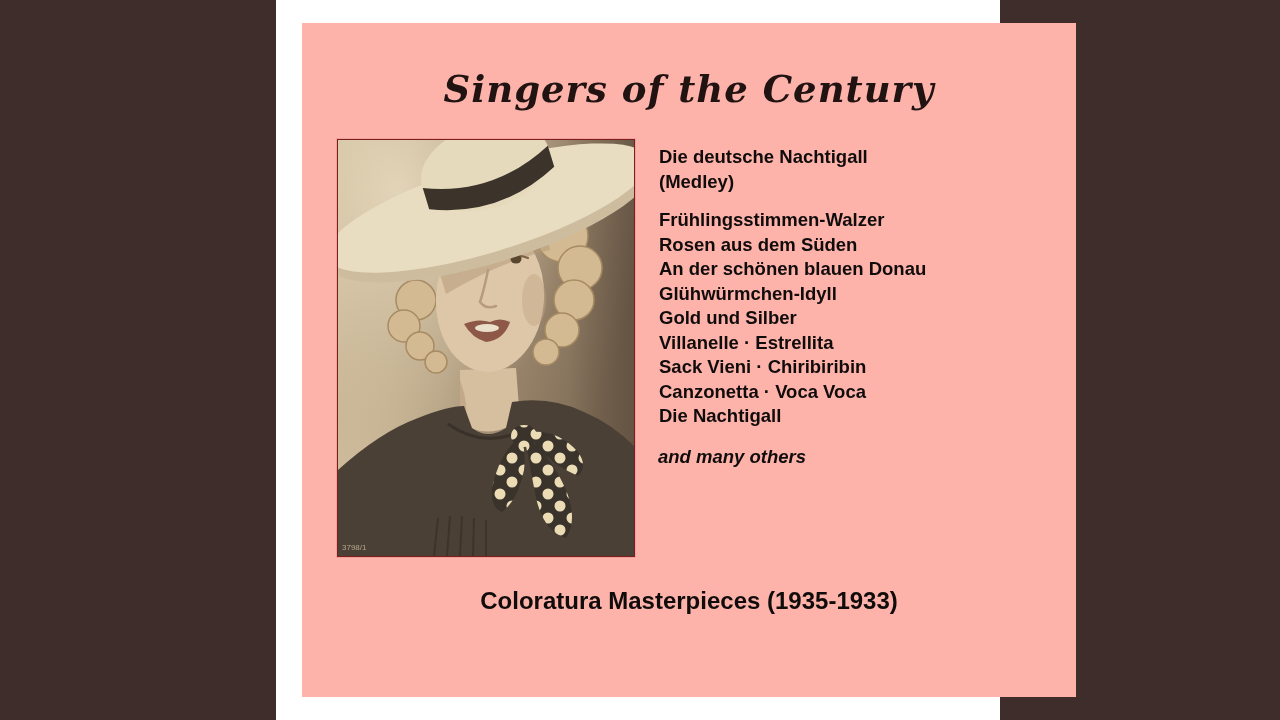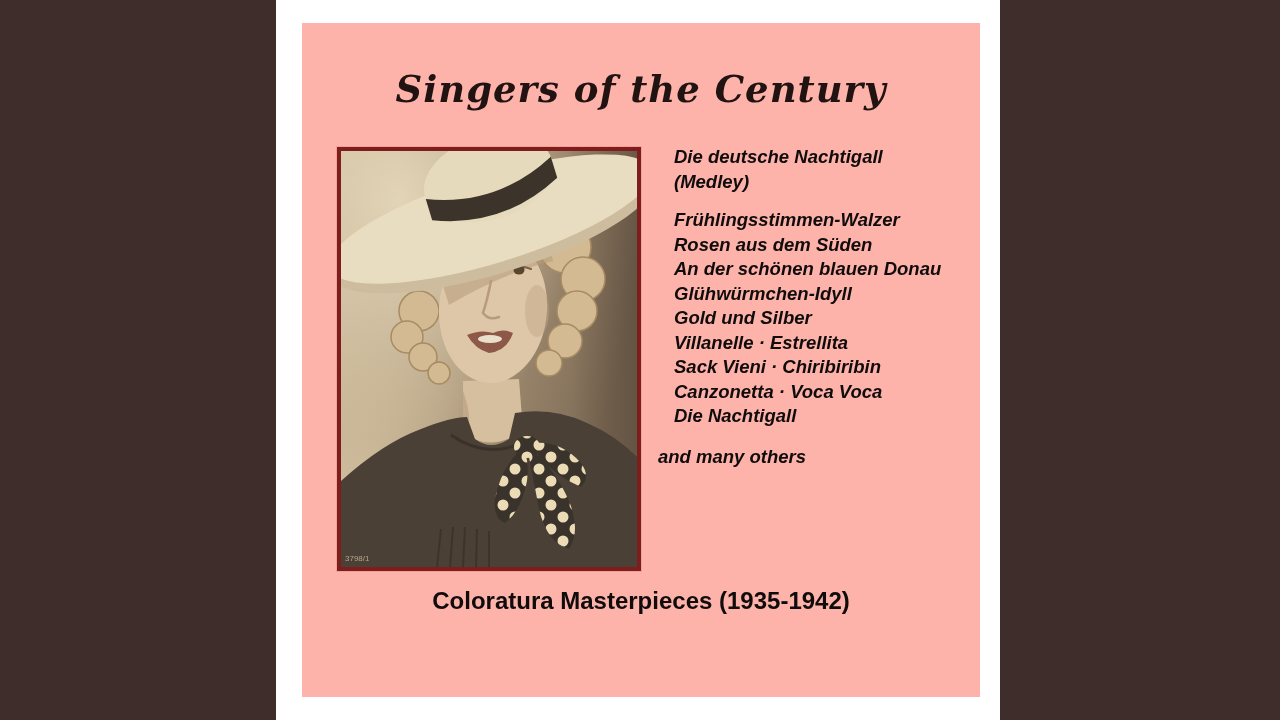--- a/index.html
+++ b/index.html
@@ -13,56 +13,56 @@
   .letterbox {
     position: absolute; top: 0; height: 720px;
     background: #3f2d2c;
   }
   .letterbox.left  { left: 0;  width: 276px; }
   .letterbox.right { left: 1000px; width: 280px; }
 
   .cover {
     position: absolute;
     left: 302px; top: 23px;
-    width: 678px; height: 674px;
+    width: 774px; height: 674px;
     background: #fdb2aa;
   }
 
   .series-title {
     position: absolute;
     left: 0; right: 0; top: 44px;
     text-align: center;
     font-family: "DejaVu Serif", cursive, serif;
     font-style: italic;
     font-weight: 700;
     font-size: 37px;
     letter-spacing: 1px;
     color: #201311;
   }
 
   .photo-frame {
     position: absolute;
-    left: 35px; top: 124px;
+    left: 35px; top: 116px;
     width: 296px; height: 416px;
     background: #f8f0e6;
-    border: 4px solid #7f1d1d;
+    border: 1px solid #7f1d1d;
     box-shadow: 0 0 0 1px rgba(190,120,115,0.25);
   }
   .photo-frame svg { display: block; }
 
   .tracklist {
     position: absolute;
     left: 356px; top: 122px;
     width: 315px;
     color: #100c0c;
     font-weight: bold;
     font-size: 18.5px;
     line-height: 24.5px;
   }
-  .track-group { margin: 0 0 14px 16px; font-style: italic; }
+  .track-group { margin: 0 0 14px 1px; }
   .track-line { white-space: nowrap; }
   .footnote {
     margin-top: 16px;
     font-style: italic;
   }
 
   .credits {
     position: absolute;
     left: 0; right: 0; top: 563px;
     text-align: center;
@@ -194,17 +194,17 @@
         <div class="track-line">Gold und Silber</div>
         <div class="track-line">Villanelle · Estrellita</div>
         <div class="track-line">Sack Vieni · Chiribiribin</div>
         <div class="track-line">Canzonetta · Voca Voca</div>
         <div class="track-line">Die Nachtigall</div>
       </div>
       <div class="track-line footnote">and many others</div>
     </div>
 
     <div class="credits">
-      <div>Coloratura Masterpieces (1935-1942)</div>
+      <div>Coloratura Masterpieces (1935-1933)</div>
     </div>
 
   </div>
 </div>
 
 </body></html>

